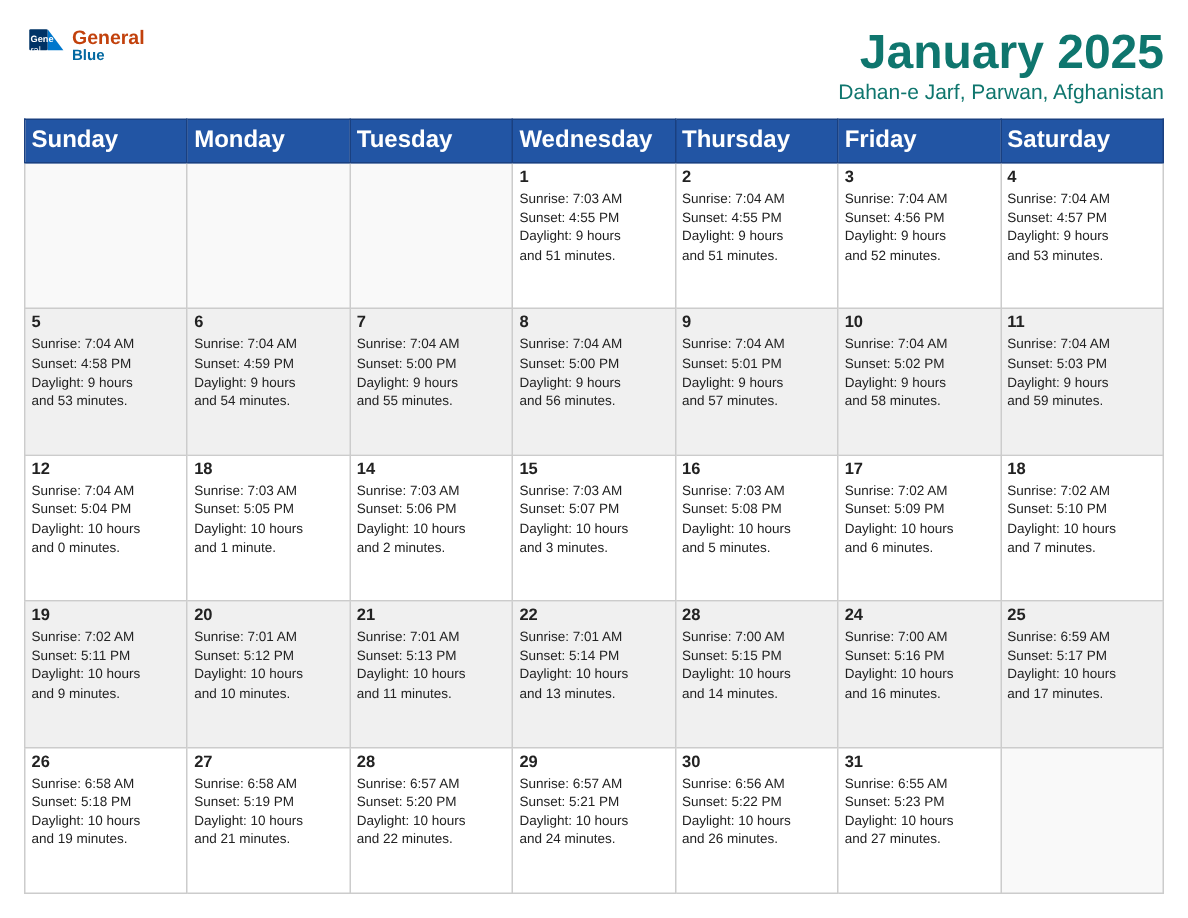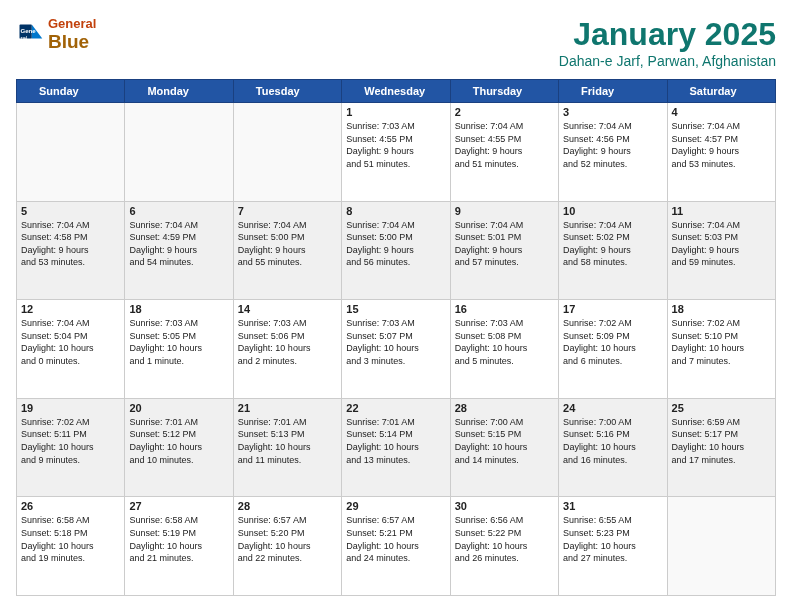--- a/index.html
+++ b/index.html
@@ -47,23 +47,23 @@
     .calendar {
       flex: 1;
       border: 1px solid #ccc;
       border-collapse: collapse;
       width: 100%;
       table-layout: fixed;
     }
     .calendar th {
       background: #2255a4;
       color: #fff;
-      font-size: 11px;
+      font-size: 16px;
       font-weight: bold;
-      padding: 5px 22px;
+      padding: 5px 4px;
       text-align: left;
       border: 1px solid #1a4080;
     }
     .calendar td {
       border: 1px solid #ccc;
       vertical-align: top;
       padding: 3px 4px;
       font-size: 9.5px;
       color: #222;
       width: calc(100% / 7);
@@ -100,21 +100,21 @@
       <svg class="logo-icon" viewBox="0 0 32 32">
         <rect x="0" y="0" width="32" height="32" fill="none"></rect>
 
         <polygon points="18,4 30,20 18,20" fill="#0077cc"></polygon>
         <rect x="4" y="4" width="14" height="16" fill="#003366" rx="1"></rect>
         <text x="5" y="14" font-size="7" fill="white" font-weight="bold" font-family="Arial">Gene</text>
         <text x="5" y="22" font-size="7" fill="white" font-family="Arial">ral</text>
       </svg>
       <div>
         <div style="font-size:13px;font-weight:bold;color:#c2410c;">General</div>
-        <div style="font-size:19px;font-weight:bold;color:#a16207;">Blue</div>
+        <div style="font-size:10px;font-weight:bold;color:#0369a1;">Blue</div>
       </div>
     </div>
     <div class="title-block">
       <div class="cal-title">January 2025</div>
       <div class="cal-subtitle">Dahan-e Jarf, Parwan, Afghanistan</div>
     </div>
   </div>
 
   <table class="calendar">
     <thead>

